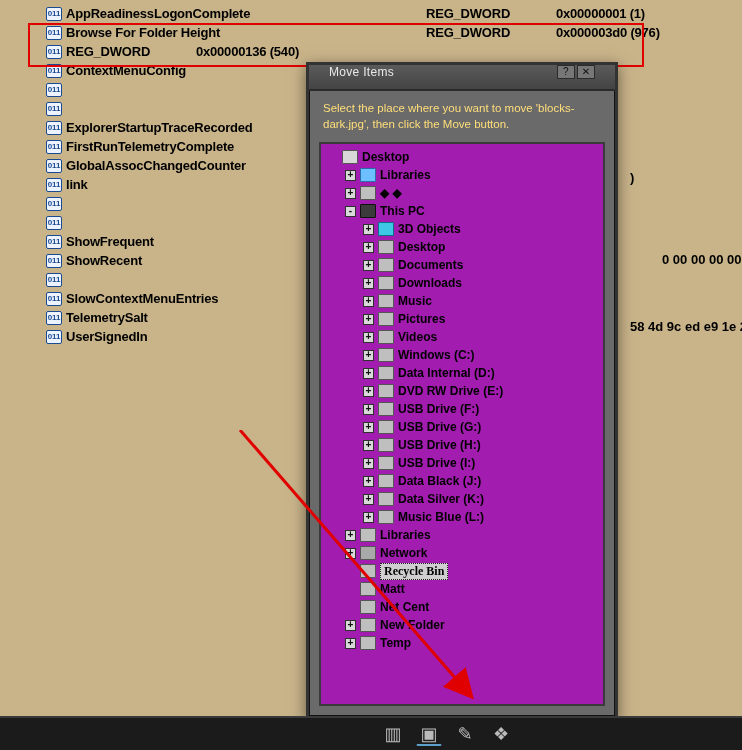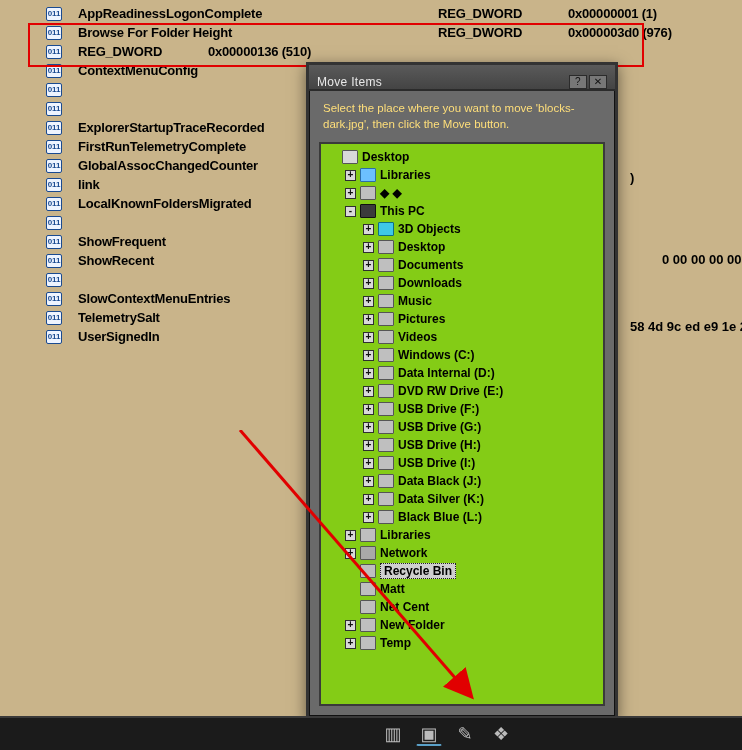--- a/index.html
+++ b/index.html
@@ -36,21 +36,21 @@
     font-weight: 600;
     letter-spacing: -0.2px;
   }
   .reg-area .row .ic {
     width: 16px; height: 14px;
     border: 1px solid #1a4a90;
     background: #eef4ff;
     display: inline-flex;
     align-items: center; justify-content: center;
     font-size: 8px; color:#1a4a90; font-weight: bold;
-    margin-right: 16px;
+    margin-right: 4px;
     border-radius: 2px;
     flex: 0 0 16px;
   }
   .reg-area .row .name { flex: 0 0 360px; }
   .reg-area .row .type { flex: 0 0 130px; }
   .reg-area .row .val  { flex: 1 1 auto; }
   .highlight-box {
     position: absolute;
     left: 28px; top: 23px;
     width: 616px; height: 44px;
@@ -74,22 +74,22 @@
     background: #6a6a6a;
     border: 3px solid #333;
     box-shadow: 0 0 0 1px #111 inset, 0 4px 14px rgba(0,0,0,.5);
     display: flex;
     flex-direction: column;
   }
   .dlg-title {
     height: 26px;
     background: linear-gradient(#5a5a5a,#444);
     border-bottom: 2px solid #2b2b2b;
-    display: flex; align-items: flex-end;
-    padding: 0 8px;
+    display: flex; align-items: flex-start;
+    padding: 0 20px;
     color: #e8e8e8;
     font-size: 12px;
     font-family: "Franklin Gothic Medium","Trebuchet MS",sans-serif;
     letter-spacing: .3px;
   }
   .dlg-title .titletext { flex:1; }
   .dlg-title .btn {
     width: 18px; height: 14px;
     background: #777;
     border: 1px solid #2b2b2b;
@@ -100,21 +100,21 @@
   .dlg-body {
     flex: 0 0 auto;
     padding: 10px 14px 4px 14px;
     color: #ffdf7a;
     font-size: 11.5px;
     line-height: 1.35;
   }
   .tree {
     flex: 1 1 auto;
     margin: 6px 10px 10px 10px;
-    background: #84cc16;
+    background: #a21caf;
     border: 2px solid #3a3a3a;
     overflow: auto;
     padding: 4px 2px;
   }
   .tree-row {
     display: flex;
     align-items: center;
     height: 18px;
     font-size: 12px;
     color: #000;
@@ -145,20 +145,21 @@
   }
   .tree-row .fi.cloud { background:#6cc0ff; border-color:#2a6ea8; }
   .tree-row .fi.pc    { background:#3b3b3b; border-color:#111; color:#8fd3ff; }
   .tree-row .fi.cube  { background:#3fc8e6; border-color:#0a6e88; }
   .tree-row .fi.drv   { background:#bfbfbf; }
   .tree-row .fi.net   { background:#a9a9a9; }
   .tree-row .sel {
     background:#cfcfcf;
     border: 1px dotted #222;
     padding: 0 3px;
+    font-family: Liberation Serif, serif;
   }
   
   .arrow {
     position:absolute;
     pointer-events:none;
     left:230px; top:430px;
   }
   
   .taskbar {
     position:absolute;
@@ -193,21 +194,21 @@
       </div>
       <div class="row">
         <span class="ic">011</span>
         <span class="name">Browse For Folder Height</span>
         <span class="type">REG_DWORD</span>
         <span class="val">0x000003d0 (976)</span>
       </div>
       <div class="row">
         <span class="ic">011</span>
         <span class="type">REG_DWORD</span>
-        <span class="val">0x00000136 (510)</span>
+        <span class="val">0x00000136 (540)</span>
       </div>
       <div class="row">
         <span class="ic">011</span>
         <span class="name">ContextMenuConfig</span>
         <span class="type"></span>
         <span class="val"></span>
       </div>
       <div class="row">
         <span class="ic">011</span>
         <span class="type"></span>
@@ -237,21 +238,20 @@
         <span class="val"></span>
       </div>
       <div class="row">
         <span class="ic">011</span>
         <span class="name">link</span>
         <span class="type"></span>
         <span class="val"></span>
       </div>
       <div class="row">
         <span class="ic">011</span>
-        <span class="name">LocalKnownFoldersMigrated</span>
         <span class="type"></span>
         <span class="val"></span>
       </div>
       <div class="row">
         <span class="ic">011</span>
         <span class="type"></span>
         <span class="val"></span>
       </div>
       <div class="row">
         <span class="ic">011</span>
@@ -403,21 +403,21 @@
         <span>Data Black (J:)</span>
       </div>
       <div class="tree-row" style="padding-left: 40px;">
         <span class="tgl">+</span>
         <span class="fi drv"></span>
         <span>Data Silver (K:)</span>
       </div>
       <div class="tree-row" style="padding-left: 40px;">
         <span class="tgl">+</span>
         <span class="fi drv"></span>
-        <span>Black Blue (L:)</span>
+        <span>Music Blue (L:)</span>
       </div>
       <div class="tree-row" style="padding-left: 22px;">
         <span class="tgl">+</span>
         <span class="fi drv"></span>
         <span>Libraries</span>
       </div>
       <div class="tree-row" style="padding-left: 22px;">
         <span class="tgl">+</span>
         <span class="fi net"></span>
         <span>Network</span>

